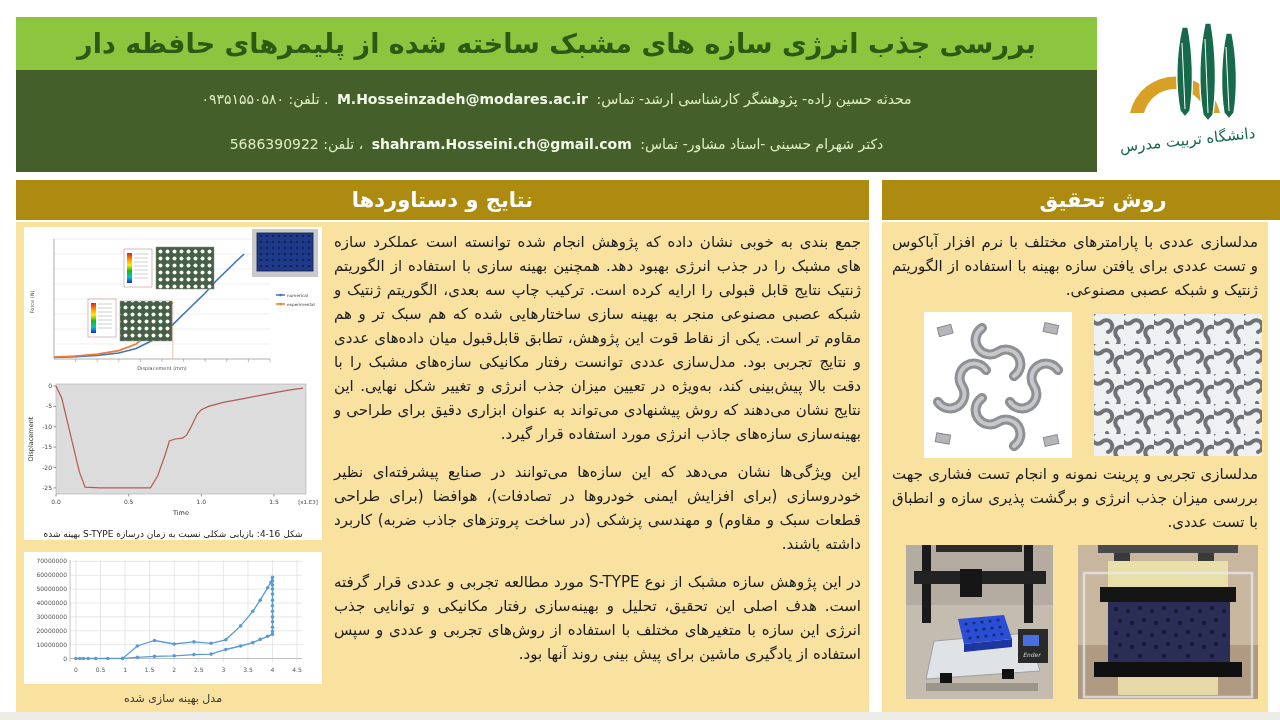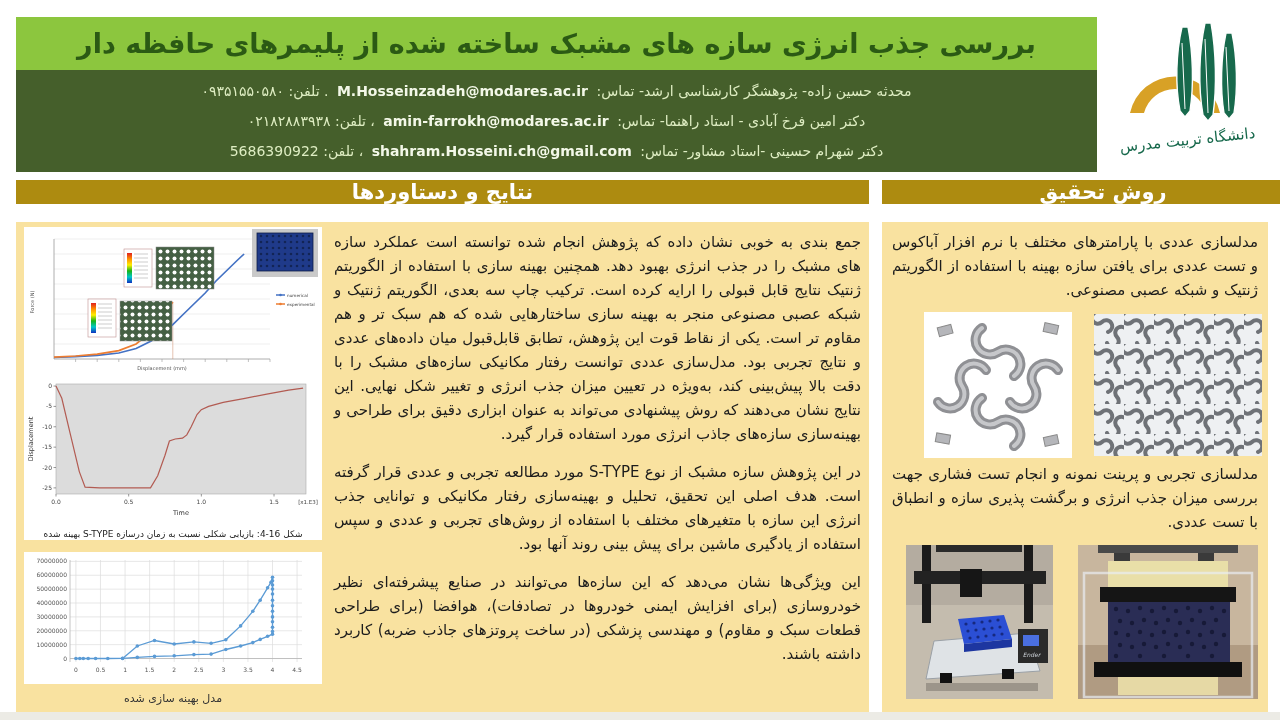--- a/index.html
+++ b/index.html
@@ -6,21 +6,21 @@
   body{width:1280px;height:720px;background:#ffffff;font-family:"DejaVu Sans",sans-serif;overflow:hidden;position:relative;}
   .abs{position:absolute;}
   
   .title-bar{left:16px;top:17px;width:1081px;height:53px;background:#8CC63E;display:flex;align-items:center;justify-content:center;}
   .title-bar h1{margin:8px;font-size:27px;font-weight:bold;color:#2B5A14;direction:rtl;}
   .authors-bar{left:16px;top:70px;width:1081px;height:102px;background:#455F2B;display:flex;flex-direction:column;justify-content:space-around;padding:6px 0;box-sizing:border-box;direction:rtl;}
   .author-line{text-align:center;font-size:14px;color:#DEEDC2;direction:rtl;}
   .author-line .email{font-weight:bold;color:#F3F8E8;padding:0 4px;}
   .logo-panel{left:1097px;top:0;width:183px;height:177px;background:#ffffff;display:flex;align-items:center;justify-content:center;}
   
-  .sec-bar{top:180px;height:24px;background:#AD8B10;display:flex;align-items:center;justify-content:center;}
+  .sec-bar{top:180px;height:40px;background:#AD8B10;display:flex;align-items:center;justify-content:center;}
   .sec-bar span{color:#ffffff;font-weight:bold;font-size:21px;direction:rtl;}
   .bar-results{left:16px;width:853px;}
   .bar-method{left:882px;width:386px;padding-left:28px;}
   
   .panel{top:222px;height:490px;background:#F9E2A0;direction:rtl;}
   .panel-results{left:16px;width:853px;}
   .panel-method{left:882px;width:386px;}
   .body-text{font-size:15px;line-height:1.6;color:#1c1c1c;text-align:justify;direction:rtl;}
   .body-text p{margin:0 0 14px 0;}
   
@@ -42,25 +42,20 @@
 
 <div class="abs title-bar">
   <h1>بررسی جذب انرژی سازه های مشبک ساخته شده از پلیمرهای حافظه دار</h1>
 </div>
 
 <div class="abs authors-bar">
   <div class="author-line">
     <span>محدثه حسین زاده- پژوهشگر کارشناسی ارشد- تماس:</span>
     <bdi class="email">M.Hosseinzadeh@modares.ac.ir</bdi>
     <span>. تلفن: ۰۹۳۵۱۵۵۰۵۸۰</span>
-  </div>
-  <div class="author-line">
-    <span>دکتر امین فرخ آبادی - استاد راهنما- تماس:</span>
-    <bdi class="email">amin-farrokh@modares.ac.ir</bdi>
-    <span>، تلفن: ۰۲۱۸۲۸۸۳۹۳۸</span>
   </div>
   <div class="author-line">
     <span>دکتر شهرام حسینی -استاد مشاور- تماس:</span>
     <bdi class="email">shahram.Hosseini.ch@gmail.com</bdi>
     <span>، تلفن: 5686390922</span>
   </div>
 </div>
 
 <div class="abs logo-panel">
   <svg width="145" height="152" viewBox="0 0 145 152">
@@ -274,22 +269,22 @@
         <circle cx="248.5" cy="64.9" r="1.8" fill="#5B9BD5"></circle>
         <circle cx="248.5" cy="69.8" r="1.8" fill="#5B9BD5"></circle>
         <circle cx="248.5" cy="75.3" r="1.8" fill="#5B9BD5"></circle>
         <circle cx="248.5" cy="79.5" r="1.8" fill="#5B9BD5"></circle>
       </svg>
     <div class="x-caption">مدل بهینه سازی شده</div>
   </div>
 
   <div class="text-col body-text">
     <p>جمع بندی به خوبی نشان داده که پژوهش انجام شده توانسته است عملکرد سازه های مشبک را در جذب انرژی بهبود دهد. همچنین بهینه سازی با استفاده از الگوریتم ژنتیک نتایج قابل قبولی را ارایه کرده است. ترکیب چاپ سه بعدی، الگوریتم ژنتیک و شبکه عصبی مصنوعی منجر به بهینه سازی ساختارهایی شده که هم سبک تر و هم مقاوم تر است. یکی از نقاط قوت این پژوهش، تطابق قابل‌قبول میان داده‌های عددی و نتایج تجربی بود. مدل‌سازی عددی توانست رفتار مکانیکی سازه‌های مشبک را با دقت بالا پیش‌بینی کند، به‌ویژه در تعیین میزان جذب انرژی و تغییر شکل نهایی. این نتایج نشان می‌دهند که روش پیشنهادی می‌تواند به عنوان ابزاری دقیق برای طراحی و بهینه‌سازی سازه‌های جاذب انرژی مورد استفاده قرار گیرد.</p>
+    <p>این ویژگی‌ها نشان می‌دهد که این سازه‌ها می‌توانند در صنایع پیشرفته‌ای نظیر خودروسازی (برای افزایش ایمنی خودروها در تصادفات)، هوافضا (برای طراحی قطعات سبک و مقاوم) و مهندسی پزشکی (در ساخت پروتزهای جاذب ضربه) کاربرد داشته باشند.</p>
     <p>در این پژوهش سازه مشبک از نوع S-TYPE مورد مطالعه تجربی و عددی قرار گرفته است. هدف اصلی این تحقیق، تحلیل و بهینه‌سازی رفتار مکانیکی و توانایی جذب انرژی این سازه با متغیرهای مختلف با استفاده از روش‌های تجربی و عددی و سپس استفاده از یادگیری ماشین برای پیش بینی روند آنها بود.</p>
-    <p>این ویژگی‌ها نشان می‌دهد که این سازه‌ها می‌توانند در صنایع پیشرفته‌ای نظیر خودروسازی (برای افزایش ایمنی خودروها در تصادفات)، هوافضا (برای طراحی قطعات سبک و مقاوم) و مهندسی پزشکی (در ساخت پروتزهای جاذب ضربه) کاربرد داشته باشند.</p>
   </div>
 </div>
 
 <div class="abs panel panel-method">
 
   <div class="m-par body-text" style="top:8px;">
     <p>مدلسازی عددی با پارامترهای مختلف با نرم افزار آباکوس و تست عددی برای یافتن سازه بهینه با استفاده از الگوریتم ژنتیک و شبکه عصبی مصنوعی.</p>
   </div>
 
   <div class="img-box" style="left:42px;top:90px;width:148px;height:146px;direction:ltr;">

